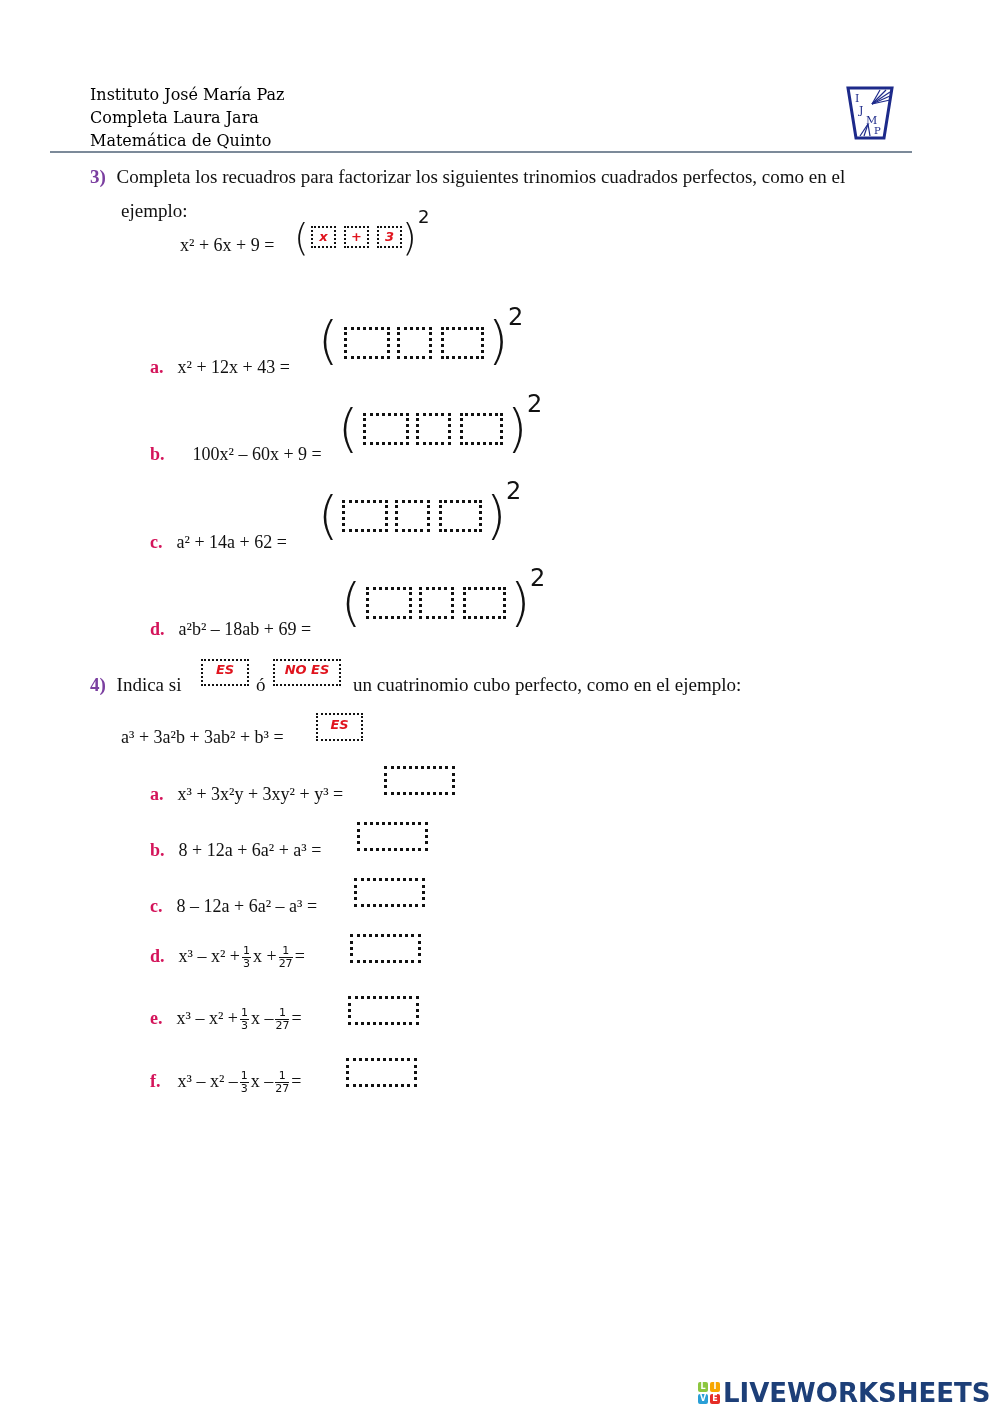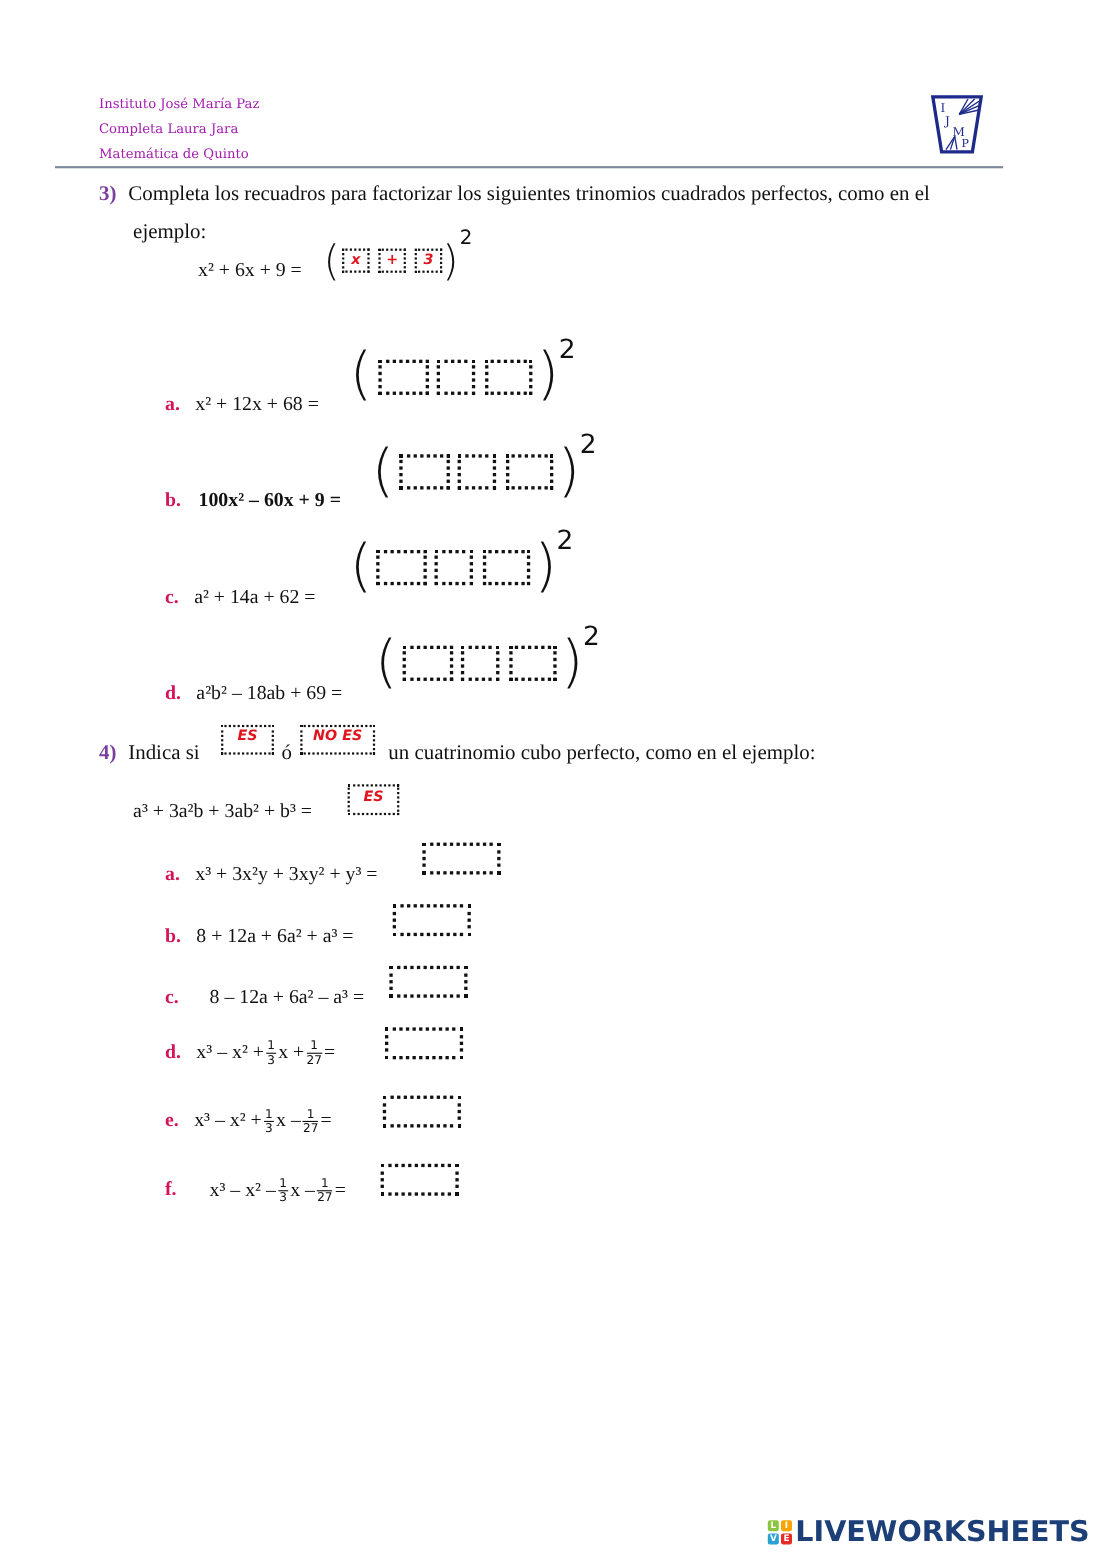--- a/index.html
+++ b/index.html
@@ -1,19 +1,19 @@
 <!DOCTYPE html>
 <html><head>
 <meta charset="utf-8">
 <style>
   html, body { margin:0; padding:0; }
   body { width:1000px; height:1413px; background:#ffffff; position:relative; overflow:hidden;
          font-family:"Liberation Serif", serif; color:#111; }
   .abs { position:absolute; }
-  .hdr { font-family:"DejaVu Serif", serif; font-size:12px; line-height:23px; color:#a21caf; left:90px; }
+  .hdr { font-family:"DejaVu Serif", serif; font-size:16px; line-height:23px; color:#000000; left:90px; }
   .rule { left:50px; width:862px; top:151px; height:2px; background:#7c8a99; }
   .logo { left:846px; top:86px; width:48px; height:54px; }
   .q { font-size:19px; }
   .qnum { color:#7b3fa0; font-weight:bold; }
   .lbl { color:#d4145a; font-weight:bold; font-size:18px; }
   .expr { font-size:18px; }
   .paren { font-family:"DejaVu Sans", sans-serif; font-weight:300; color:#111; }
   .box { position:absolute; border:3px dotted #111; box-sizing:border-box; background:#fff; }
   .box-sm { border-width:2px; }
   .ans { color:#e0141e; font-family:"DejaVu Sans", sans-serif; font-weight:bold; font-style:italic; text-align:center; }
@@ -62,32 +62,32 @@
 <div class="abs expr" style="left:180px; top:235px;">x² + 6x + 9 =</div>
 <div class="abs paren" style="left:294px; top:215px; font-size:38px;">(</div>
 <div class="box box-sm ans" style="left:311px; top:226px; width:25px; height:22px; font-size:13px; line-height:18px;">x</div>
 <div class="box box-sm ans" style="left:344px; top:226px; width:25px; height:22px; font-size:13px; line-height:18px;">+</div>
 <div class="box box-sm ans" style="left:377px; top:226px; width:25px; height:22px; font-size:13px; line-height:18px;">3</div>
 <div class="abs paren" style="left:402px; top:215px; font-size:38px;">)</div>
 <div class="abs sq" style="left:418px; top:206px; font-size:18px;">2</div>
 
 <div class="abs" style="left:150px; top:357px;">
   <span class="lbl">a.</span>
-  <span class="expr" style="margin-left:10px;">x² + 12x + 68 =</span>
+  <span class="expr" style="margin-left:10px;">x² + 12x + 43 =</span>
 </div>
 <div class="abs paren" style="left:318px; top:310px; font-size:52px;">(</div>
 <div class="box" style="left:344px; top:327px; width:46px; height:32px;"></div>
 <div class="box" style="left:397px; top:327px; width:35px; height:32px;"></div>
 <div class="box" style="left:441px; top:327px; width:43px; height:32px;"></div>
 <div class="abs paren" style="left:488px; top:310px; font-size:52px;">)</div>
 <div class="abs sq" style="left:508px; top:303px; font-size:24px;">2</div>
 
 <div class="abs" style="left:150px; top:444px;">
   <span class="lbl">b.</span>
-  <span class="expr" style="margin-left:12px;font-weight:bold;">100x² – 60x + 9 =</span>
+  <span class="expr" style="margin-left:24px;">100x² – 60x + 9 =</span>
 </div>
 <div class="abs paren" style="left:338px; top:398px; font-size:52px;">(</div>
 <div class="box" style="left:363px; top:413px; width:46px; height:32px;"></div>
 <div class="box" style="left:416px; top:413px; width:35px; height:32px;"></div>
 <div class="box" style="left:460px; top:413px; width:43px; height:32px;"></div>
 <div class="abs paren" style="left:507px; top:398px; font-size:52px;">)</div>
 <div class="abs sq" style="left:527px; top:390px; font-size:24px;">2</div>
 
 <div class="abs" style="left:150px; top:532px;">
   <span class="lbl">c.</span>
@@ -130,21 +130,21 @@
 <div class="box" style="left:384px; top:766px; width:71px; height:29px;"></div>
 
 <div class="abs" style="left:150px; top:840px;">
   <span class="lbl">b.</span>
   <span class="expr" style="margin-left:10px;">8 + 12a + 6a² + a³ =</span>
 </div>
 <div class="box" style="left:357px; top:822px; width:71px; height:29px;"></div>
 
 <div class="abs" style="left:150px; top:896px;">
   <span class="lbl">c.</span>
-  <span class="expr" style="margin-left:24px;">8 – 12a + 6a² – a³ =</span>
+  <span class="expr" style="margin-left:10px;">8 – 12a + 6a² – a³ =</span>
 </div>
 <div class="box" style="left:354px; top:878px; width:71px; height:29px;"></div>
 
 <div class="abs" style="left:150px; top:945px;">
   <span class="lbl">d.</span>
   <span class="expr" style="margin-left:10px;">
     <span>x³ – x² +</span><span class="frac"><span class="n">1</span><span class="d">3</span></span><span>x +</span><span class="frac"><span class="n">1</span><span class="d">27</span></span><span>=</span>
   </span>
 </div>
 <div class="box" style="left:350px; top:934px; width:71px; height:29px;"></div>
@@ -152,21 +152,21 @@
 <div class="abs" style="left:150px; top:1007px;">
   <span class="lbl">e.</span>
   <span class="expr" style="margin-left:10px;">
     <span>x³ – x² +</span><span class="frac"><span class="n">1</span><span class="d">3</span></span><span>x –</span><span class="frac"><span class="n">1</span><span class="d">27</span></span><span>=</span>
   </span>
 </div>
 <div class="box" style="left:348px; top:996px; width:71px; height:29px;"></div>
 
 <div class="abs" style="left:150px; top:1070px;">
   <span class="lbl">f.</span>
-  <span class="expr" style="margin-left:26px;">
+  <span class="expr" style="margin-left:13px;">
     <span>x³ – x² –</span><span class="frac"><span class="n">1</span><span class="d">3</span></span><span>x –</span><span class="frac"><span class="n">1</span><span class="d">27</span></span><span>=</span>
   </span>
 </div>
 <div class="box" style="left:346px; top:1058px; width:71px; height:29px;"></div>
 
 <div class="abs lw">
   <div class="lw-tiles">
     <span style="background:#8cc63f">L</span>
     <span style="background:#f7a600">I</span>
     <span style="background:#2a9fd6">V</span>

